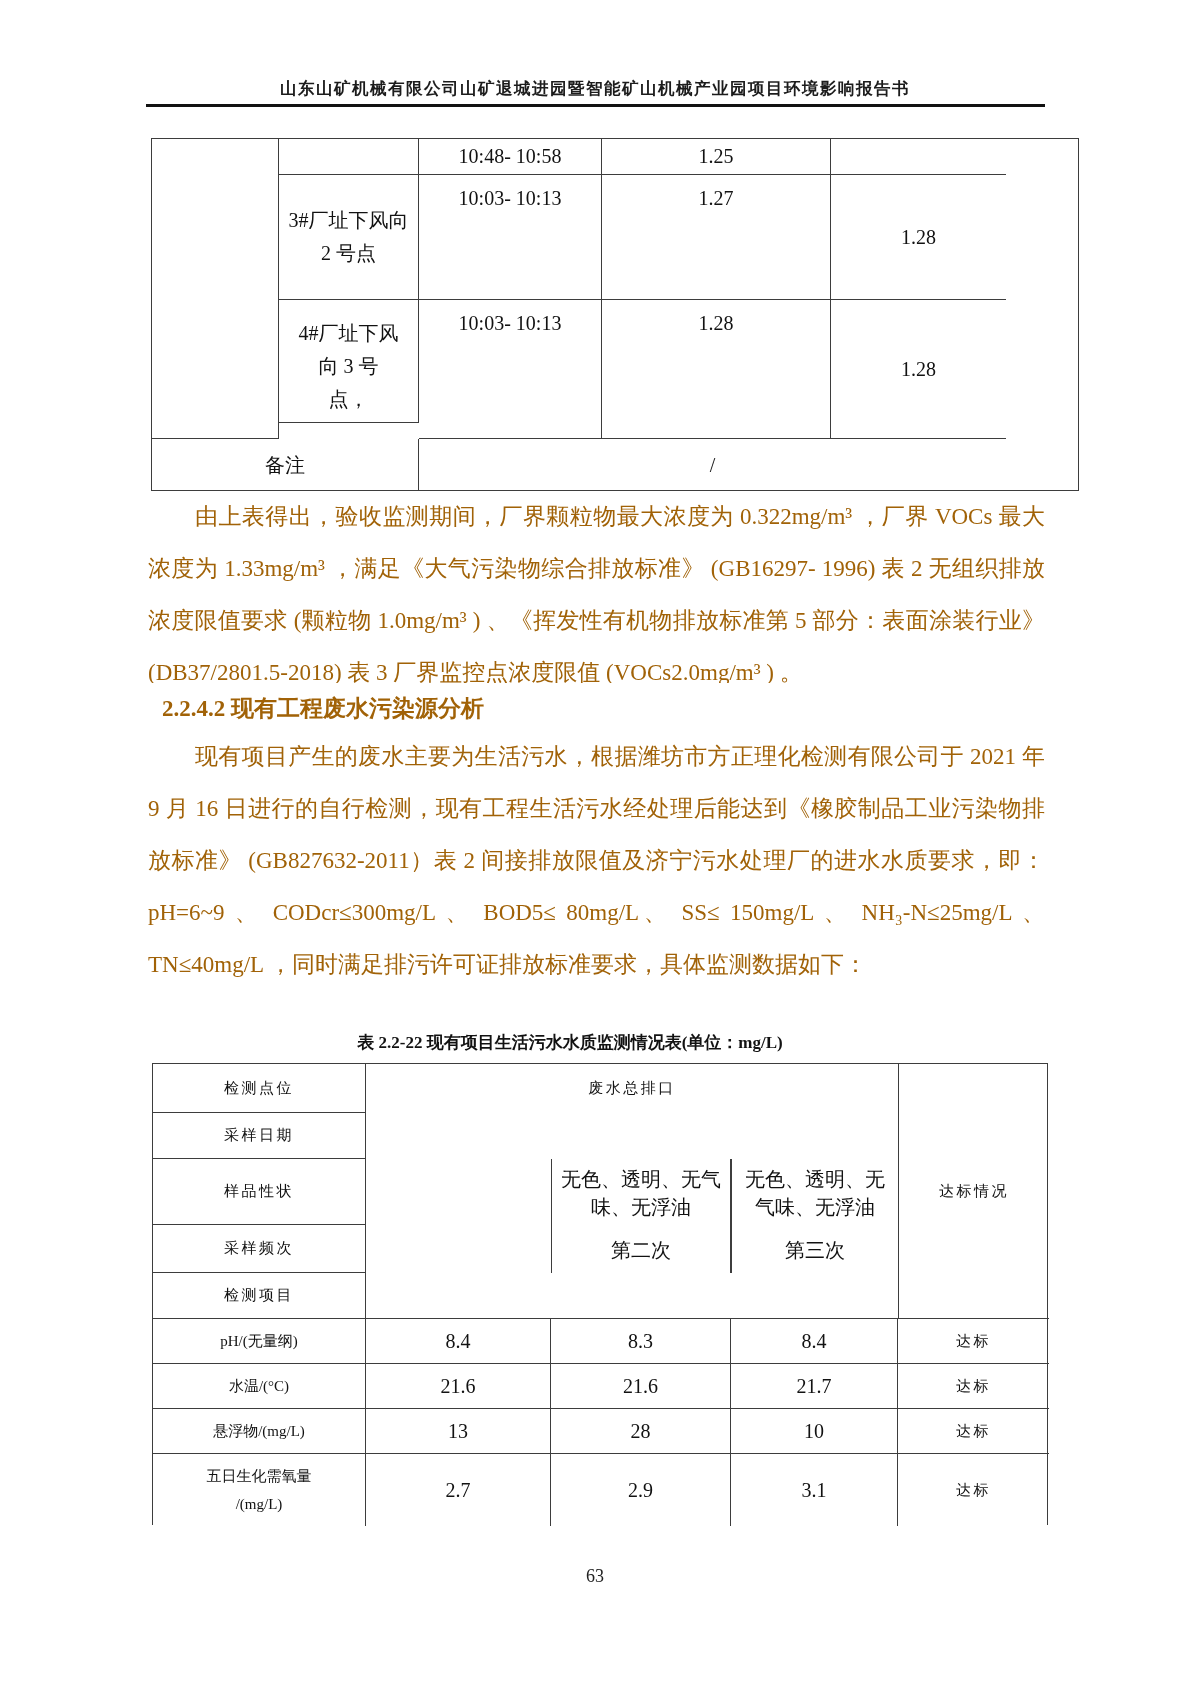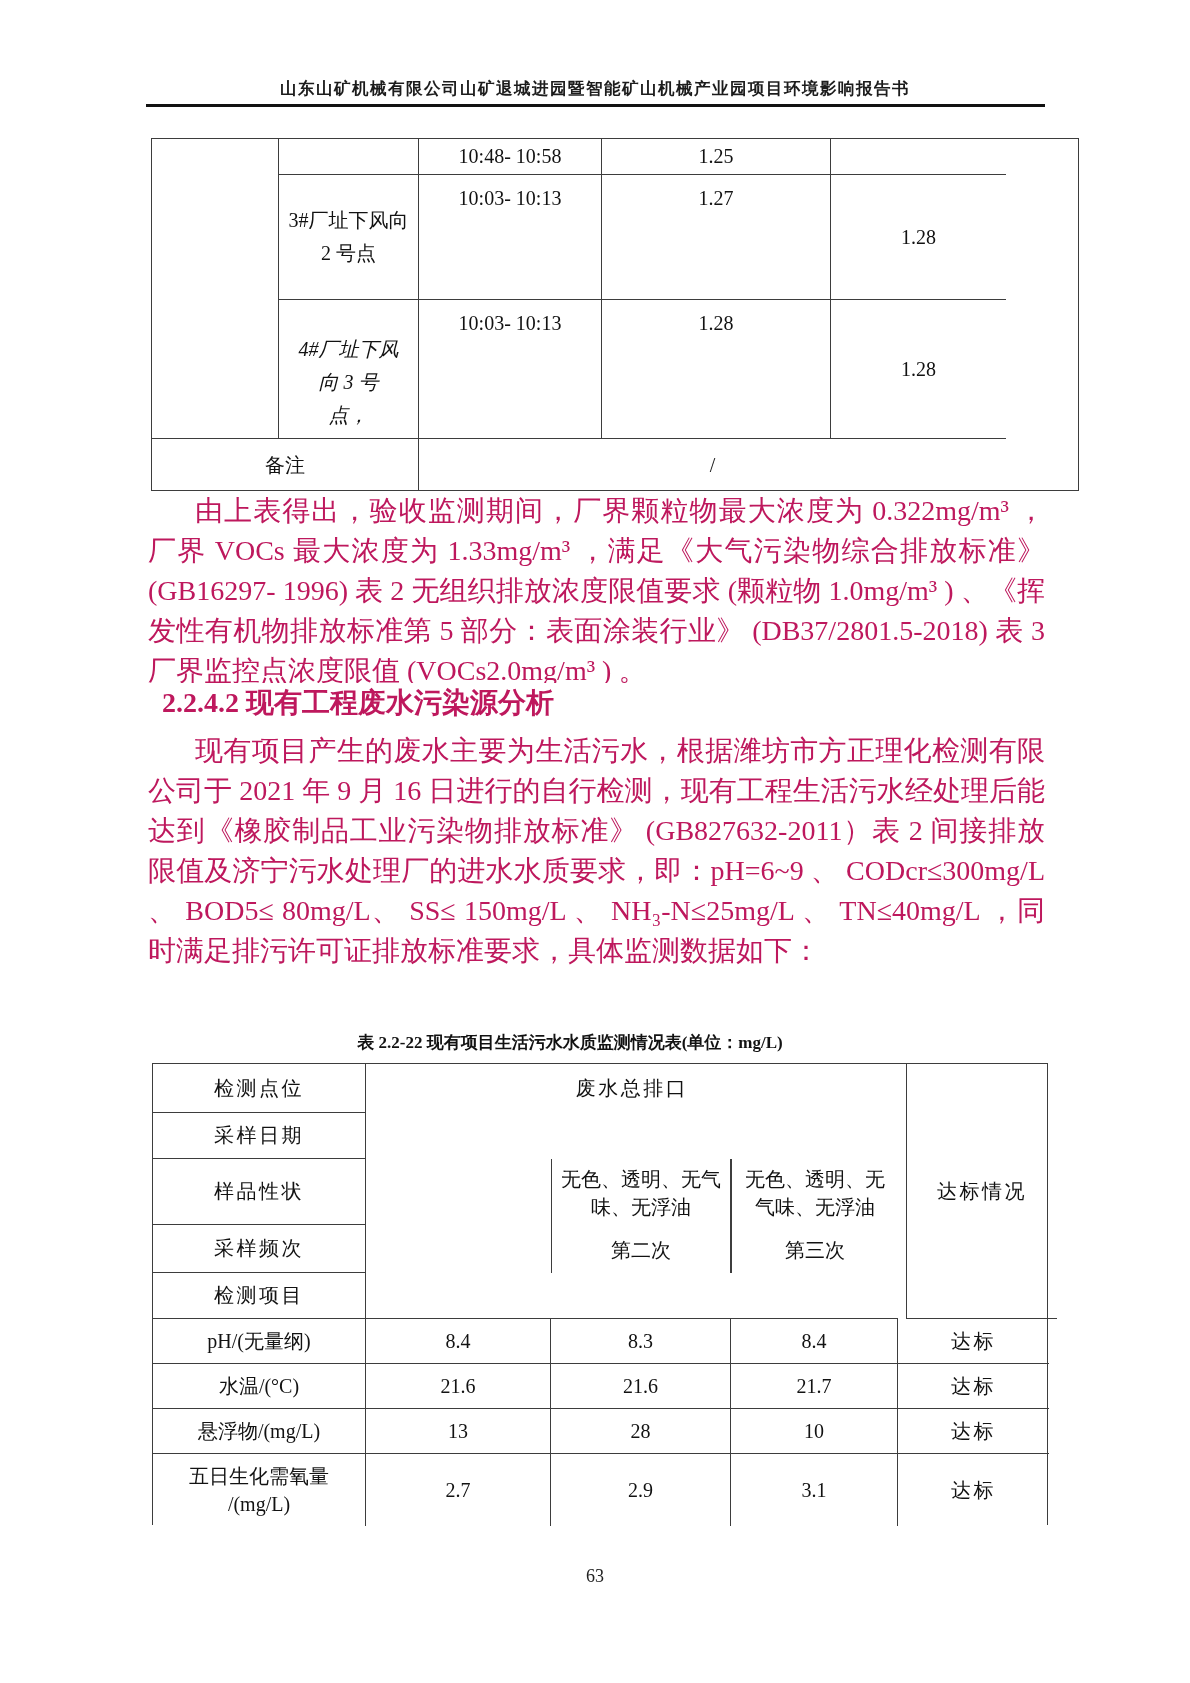--- a/index.html
+++ b/index.html
@@ -26,32 +26,32 @@
   .bb { border-bottom:1px solid #3d3d3d; }
   .bl { border-left:1px solid #3d3d3d; }
   .topAlign { align-items:flex-start; padding-top:7px; }
   .t-num { font-size:20px; }
   .t-cjk { font-size:20px; }
   .t1 .cell { line-height:33px; }
   .lbl-multi { flex-direction:column; }
   
   .bodytext {
     position:absolute; left:148px; top:467px; width:897px;
-    font-size:28px; line-height:40px; text-align:justify; color:#be185d;
+    font-size:23px; line-height:52px; text-align:justify; color:#a16207;
   }
   .para { text-indent:47px; overflow:hidden; }
   .p1 { height:192px; margin-top:24px; }
   .h242 { height:48px; font-weight:bold; text-indent:14px; overflow:hidden; }
   .p2 { height:288px; }
   .t2caption {
     position:absolute; left:150px; top:1019px; width:840px; height:48px;
     line-height:48px; text-align:center; font-weight:bold; font-size:17px; overflow:hidden;
   }
   
-  .t2 .hlabel { font-size:20px; letter-spacing:2.5px; }
+  .t2 .hlabel { font-size:15px; letter-spacing:2.5px; }
   .t2 .dnum { font-size:20px; }
   .samplecell {
     position:absolute; display:flex; flex-direction:column; justify-content:space-between;
     padding:6px 6px 9px 6px; font-size:20px; line-height:28px; text-align:center;
   }
   .pageno {
     position:absolute; left:0; top:1566px; width:1190px; text-align:center;
     font-size:18px; color:#222;
   }
 </style>
@@ -73,21 +73,21 @@
     <div class="cell bb" style="left:679px; top:0; width:175px; height:36px;"></div>
 
     <div class="cell br bb t-cjk lbl-multi" style="left:127px; top:36px; width:140px; height:125px;">
       <div>3#厂址下风向</div>
       <div>2 号点</div>
     </div>
     <div class="cell br bb t-num topAlign" style="left:267px; top:36px; width:183px; height:125px;">10:03- 10:13</div>
     <div class="cell br bb t-num topAlign" style="left:450px; top:36px; width:229px; height:125px;">1.27</div>
     <div class="cell bb t-num" style="left:679px; top:36px; width:175px; height:125px;">1.28</div>
 
-    <div class="cell br bb t-cjk lbl-multi" style="left:127px; top:161px; width:140px; height:139px; padding-top:26px;font-style:italic;">
+    <div class="cell br bb t-cjk lbl-multi" style="left:127px; top:145px; width:140px; height:139px; padding-top:26px;">
       <div>4#厂址下风</div>
       <div>向 3 号</div>
       <div>点，</div>
     </div>
     <div class="cell br bb t-num topAlign" style="left:267px; top:161px; width:183px; height:139px;">10:03- 10:13</div>
     <div class="cell br bb t-num topAlign" style="left:450px; top:161px; width:229px; height:139px;">1.28</div>
     <div class="cell bb t-num" style="left:679px; top:161px; width:175px; height:139px;">1.28</div>
 
     <div class="cell br t-cjk" style="left:0; top:300px; width:267px; height:52px;">备注</div>
     <div class="cell t-num" style="left:267px; top:300px; width:587px; height:52px;">/</div>
@@ -114,21 +114,21 @@
       <div class="samplecell bl br" style="left:185px; top:95px; width:180px; height:114px;">
         <div>无色、透明、无气味、无浮油</div>
         <div>第二次</div>
       </div>
       <div class="samplecell bl" style="left:365px; top:95px; width:167px; height:114px;">
         <div>无色、透明、无气味、无浮油</div>
         <div>第三次</div>
       </div>
     </div>
 
-    <div class="cell bl bb hlabel" style="left:745px; top:0; width:151px; height:255px;margin-left:8px;">达标情况</div>
+    <div class="cell bl bb hlabel" style="left:745px; top:0; width:151px; height:255px;">达标情况</div>
 
     <div class="cell br bb hlabel" style="left:0; top:255px; width:213px; height:45px; letter-spacing:0;">pH/(无量纲)</div>
     <div class="cell br bb dnum" style="left:213px; top:255px; width:185px; height:45px;">8.4</div>
     <div class="cell br bb dnum" style="left:398px; top:255px; width:180px; height:45px;">8.3</div>
     <div class="cell br bb dnum" style="left:578px; top:255px; width:167px; height:45px;">8.4</div>
     <div class="cell bb hlabel" style="left:745px; top:255px; width:151px; height:45px;">达标</div>
 
     <div class="cell br bb hlabel" style="left:0; top:300px; width:213px; height:45px; letter-spacing:0;">水温/(°C)</div>
     <div class="cell br bb dnum" style="left:213px; top:300px; width:185px; height:45px;">21.6</div>
     <div class="cell br bb dnum" style="left:398px; top:300px; width:180px; height:45px;">21.6</div>

